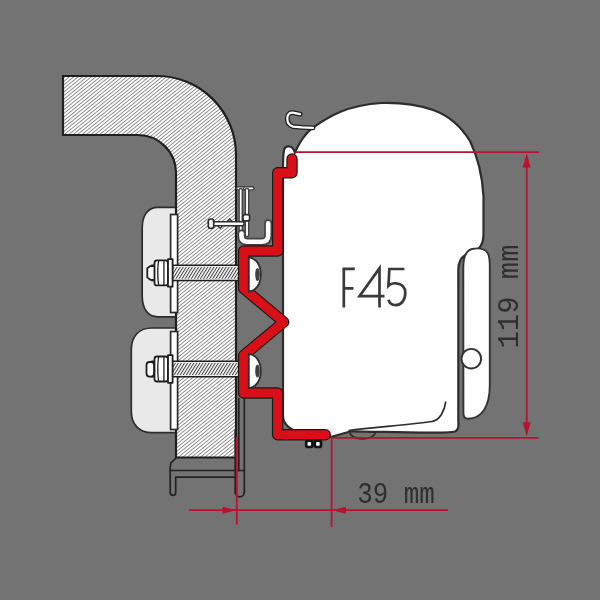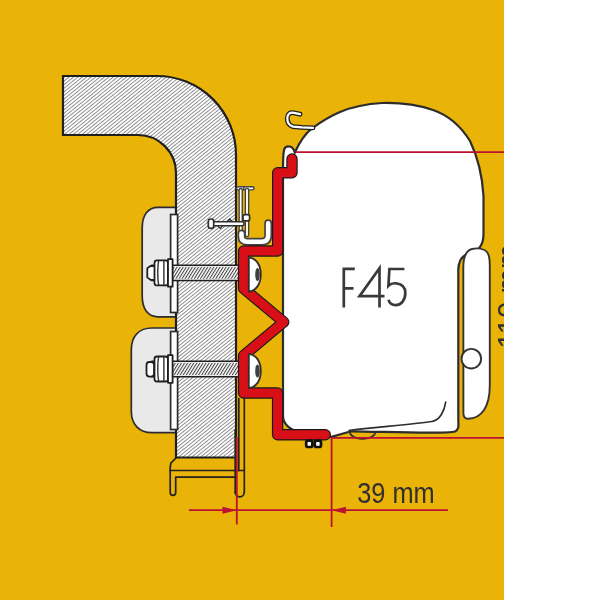--- a/index.html
+++ b/index.html
@@ -1,17 +1,17 @@
 <!DOCTYPE html>
 <html><head>
 <meta charset="utf-8">
 <style>
   html,body{margin:0;padding:0;background:#fff;}
-  #wrap{position:relative;width:504px;height:600px;background:#eab308;overflow:hidden;
-        font-family:Liberation Sans, sans-serif;}
+  #wrap{position:relative;width:600px;height:600px;background:#737373;overflow:hidden;
+        font-family:Liberation Mono, monospace;}
 </style>
 </head>
 <body>
 <div id="wrap">
 <svg width="600" height="600" viewBox="0 0 600 600">
 <defs>
   <pattern id="hatch" width="120" height="2.78" patternUnits="userSpaceOnUse" patternTransform="rotate(-39)">
     <rect x="0" y="0" width="120" height="0.9" fill="#878787"></rect>
   </pattern>
   <pattern id="thread" width="120" height="2.6" patternUnits="userSpaceOnUse" patternTransform="rotate(-58)">

